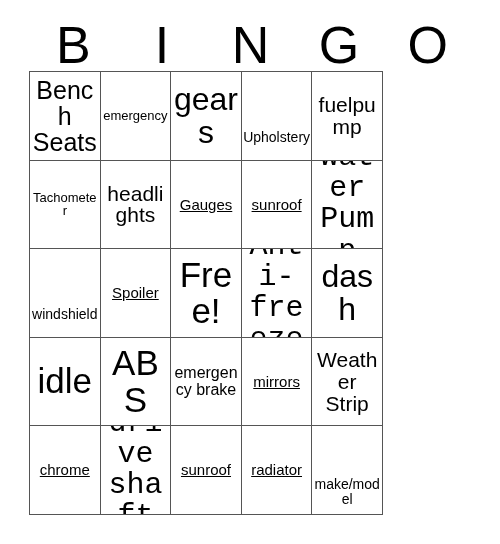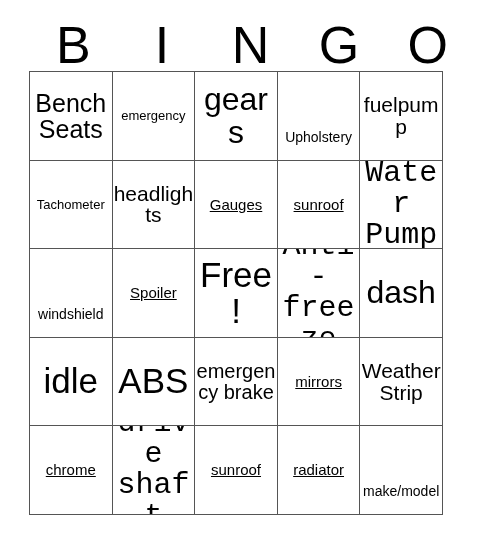--- a/index.html
+++ b/index.html
@@ -43,21 +43,21 @@
     letter-spacing: 0px;
     color: #000;
     user-select: none;
   }
 
   
   #bingo-grid {
     position: absolute;
     left: 29px;
     top: 71px;
-    width: 414px;
+    width: 354px;
     height: 444px;
     box-sizing: border-box;
     display: grid;
     grid-template-columns: repeat(5, 1fr);
     grid-template-rows: repeat(5, 1fr);
     border-top: 1.5px solid #555555;
     border-left: 1.5px solid #555555;
     background: #ffffff;
   }
   .bingo-cell {
@@ -82,21 +82,21 @@
     overflow-wrap: break-word;
   }
 
   
   .fs-xxl { font-size: 35px; }
   .fs-xl  { font-size: 32px; }
   .fs-l   { font-size: 30px; font-family: Liberation Mono, monospace; }
   .fs-m   { font-size: 25px; }
   .fs-ms  { font-size: 15px; text-decoration: underline; }
   .fs-s   { font-size: 21px; }
-  .fs-xs  { font-size: 20px; }
+  .fs-xs  { font-size: 16px; }
   .fs-xxs { font-size: 14px; margin-top: 43px; }
   .fs-tiny{ font-size: 13px; }
 </style>
 </head>
 <body>
 
 <div id="card-root">
 
   <div id="bingo-header">
     <div class="header-letter">B</div>

